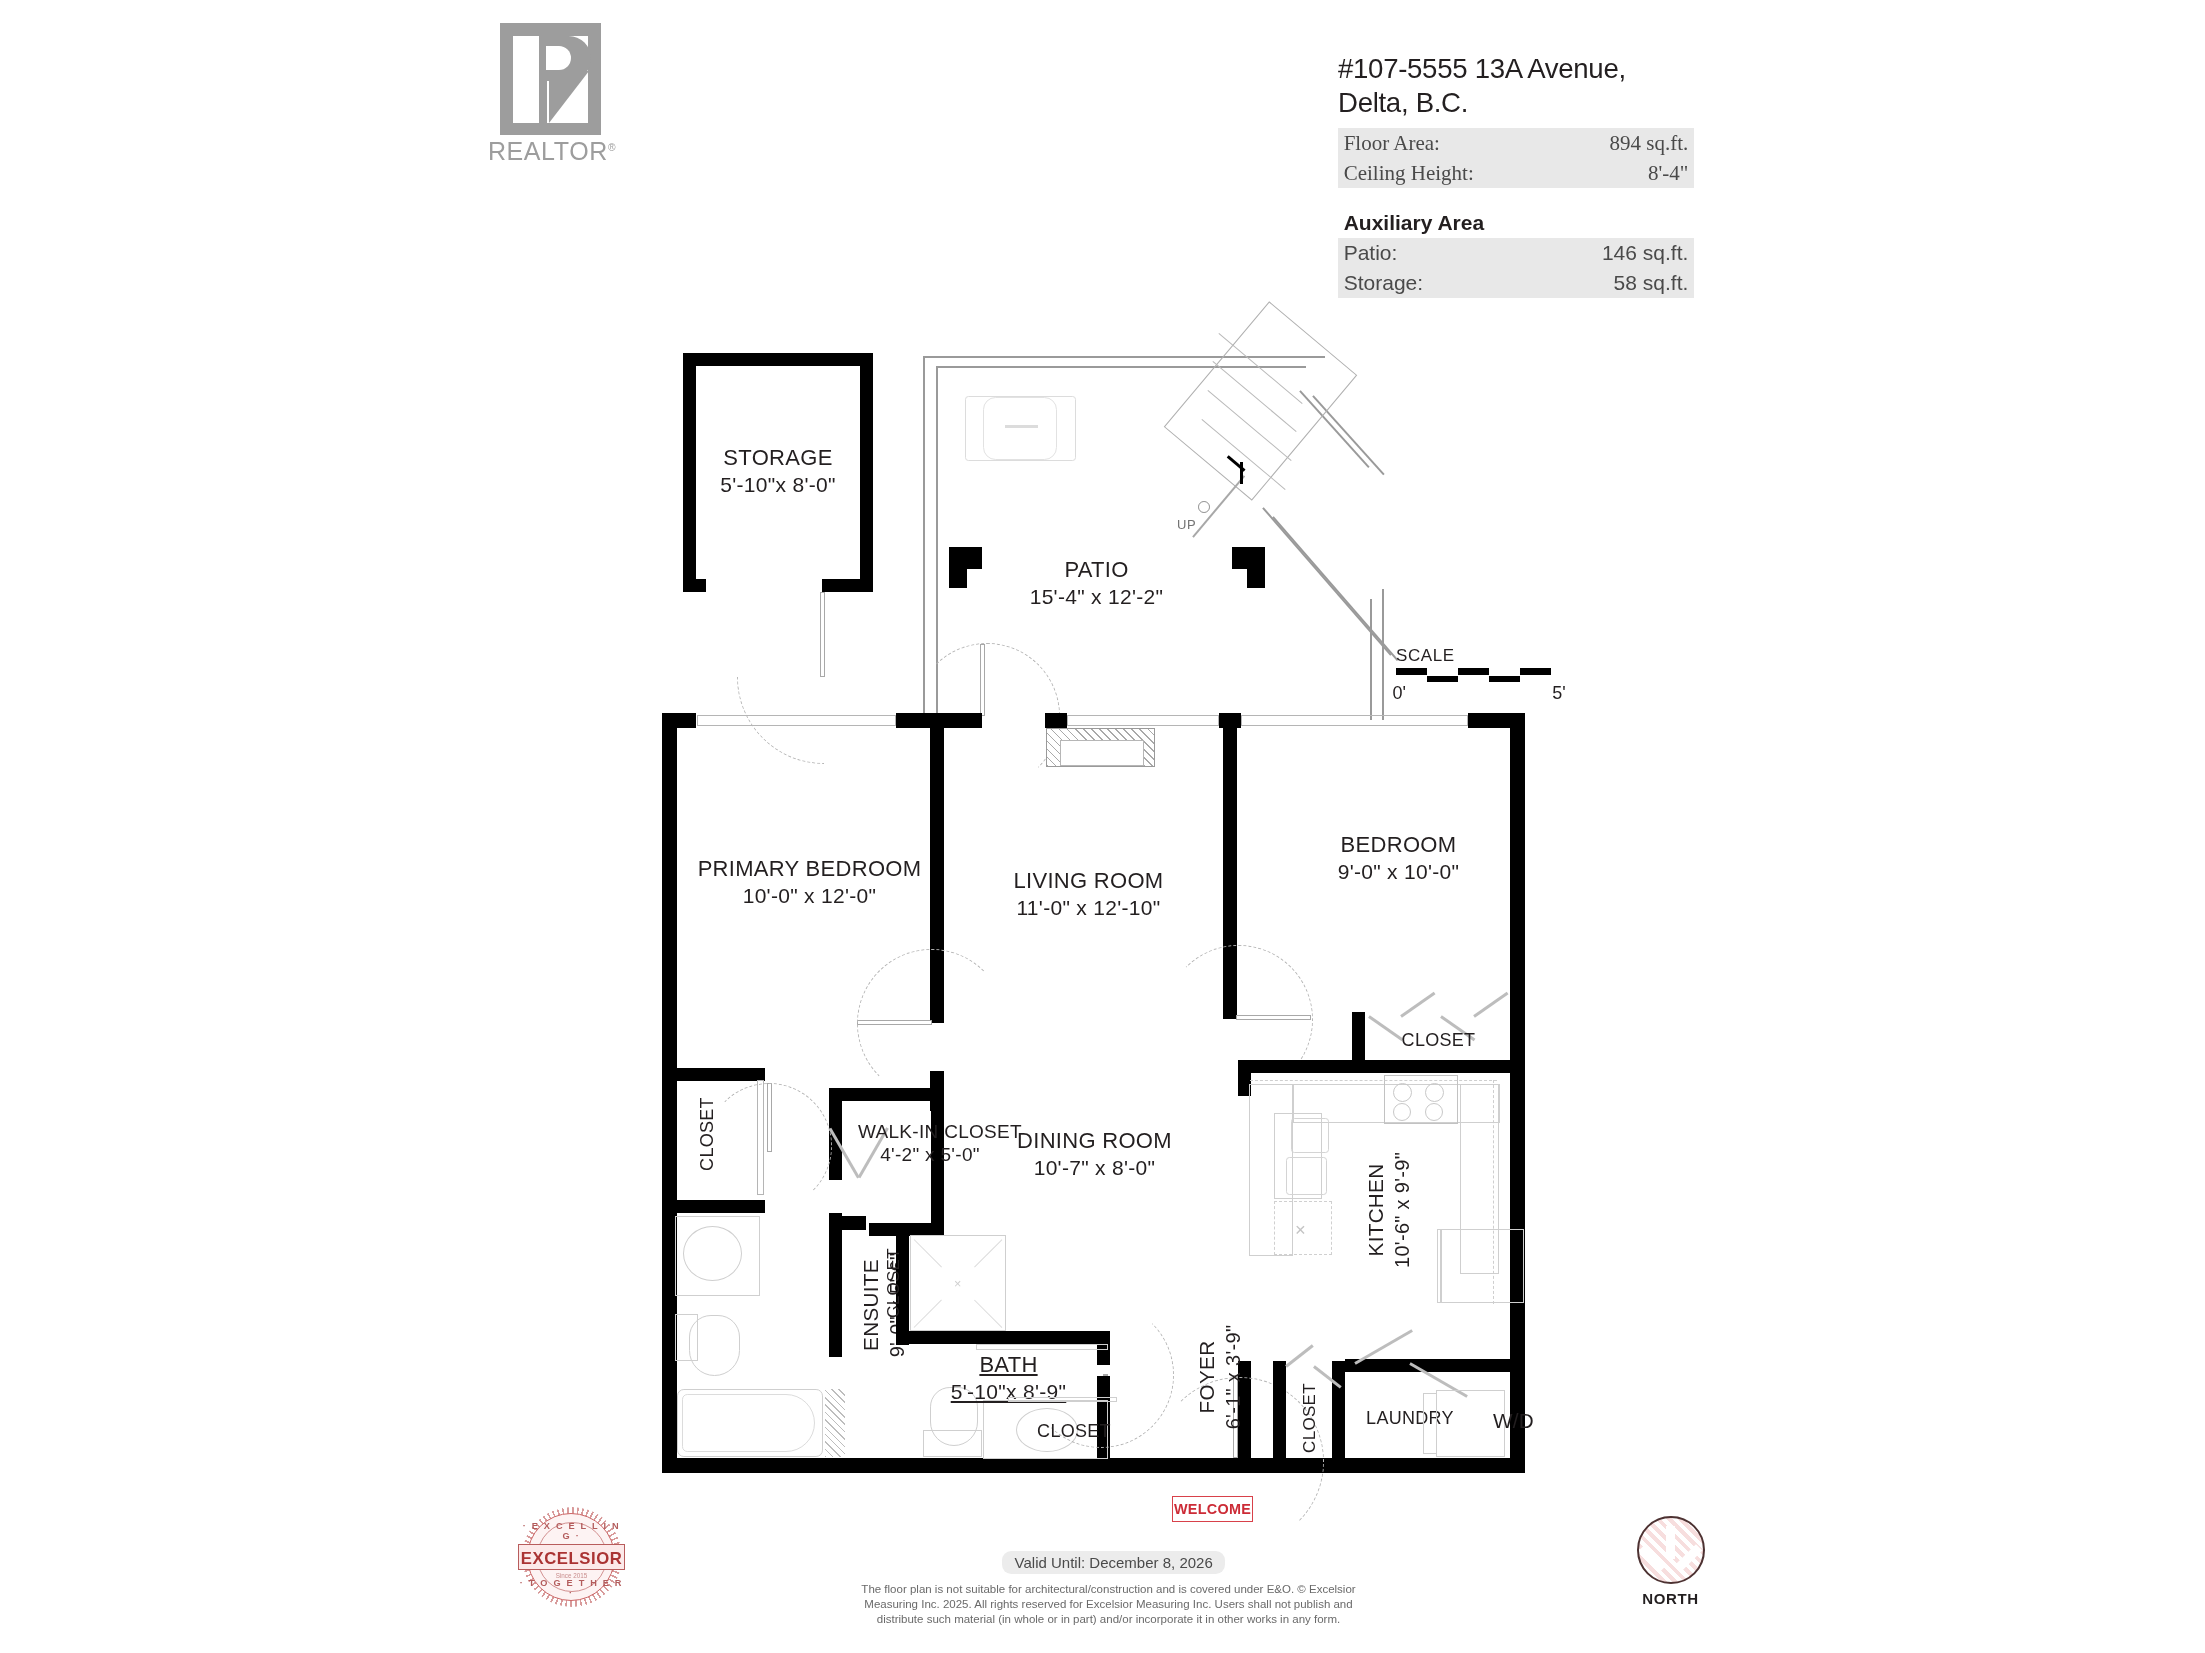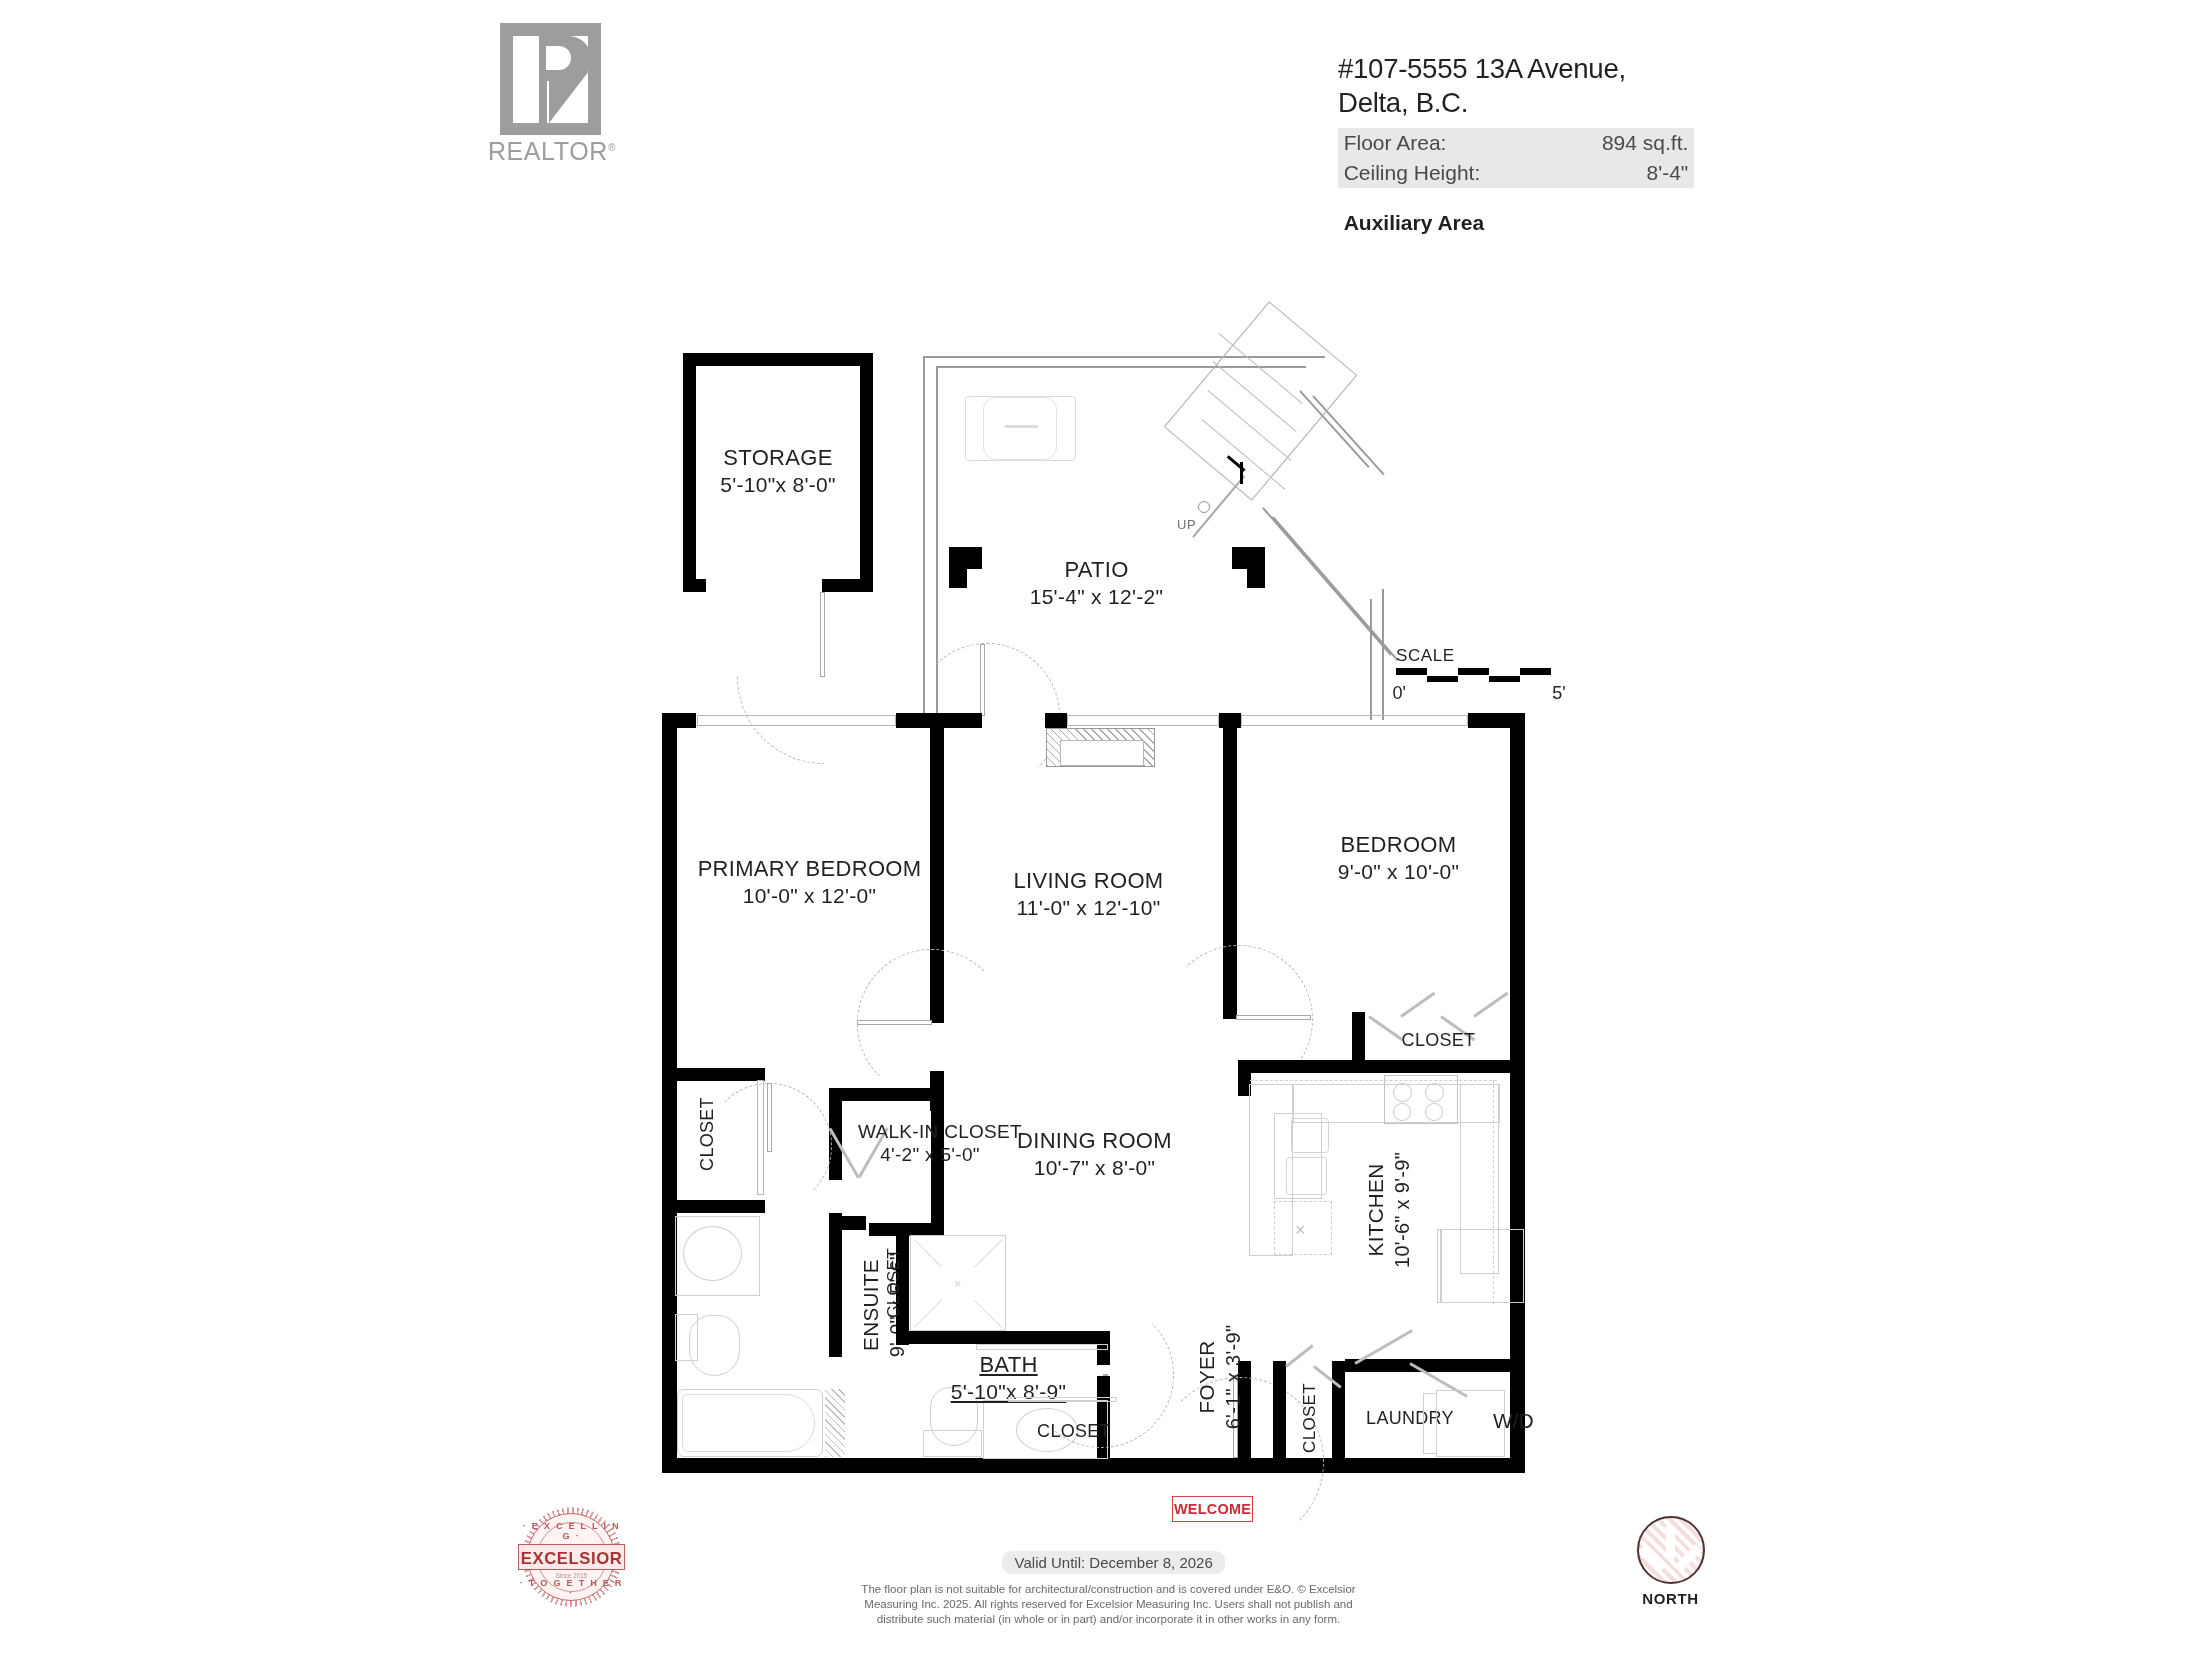--- a/index.html
+++ b/index.html
@@ -111,31 +111,41 @@
     <div class="rleg"></div>
   </div>
   <div id="realtor-word"><span>REALTOR</span><sup>®</sup></div>
 </div>
 
 <div class="abs" id="addr-block">
   <div id="addr-line">
     <div>#107-5555 13A Avenue,</div>
     <div>Delta, B.C.</div>
   </div>
-  <div style="margin-top:8px;">
+  <div style="margin-top:8px;font-family:Liberation Serif, serif;">
     <div class="specrow sh">
       <span>Floor Area:</span>
       <span>894 sq.ft.</span>
     </div>
     <div class="specrow sh">
       <span>Ceiling Height:</span>
       <span>8'-4"</span>
     </div>
   </div>
   <div class="auxtitle">Auxiliary Area</div>
+  <div>
+    <div class="specrow sh">
+      <span>Patio:</span>
+      <span>146 sq.ft.</span>
+    </div>
+    <div class="specrow sh">
+      <span>Storage:</span>
+      <span>58 sq.ft.</span>
+    </div>
+  </div>
 </div>
 
 <div class="abs" id="plan">
 
   <div class="wall" style="left:683px;top:353px;width:190px;height:12.6px;"></div>
   <div class="wall" style="left:683px;top:353px;width:12.6px;height:238px;"></div>
   <div class="wall" style="left:860px;top:353px;width:12.6px;height:238px;"></div>
   <div class="wall" style="left:683px;top:579px;width:23px;height:12.6px;"></div>
   <div class="wall" style="left:822px;top:579px;width:51px;height:12.6px;"></div>
   <div class="leaf" style="left:820px;top:592px;width:4.6px;height:85px;"></div>

